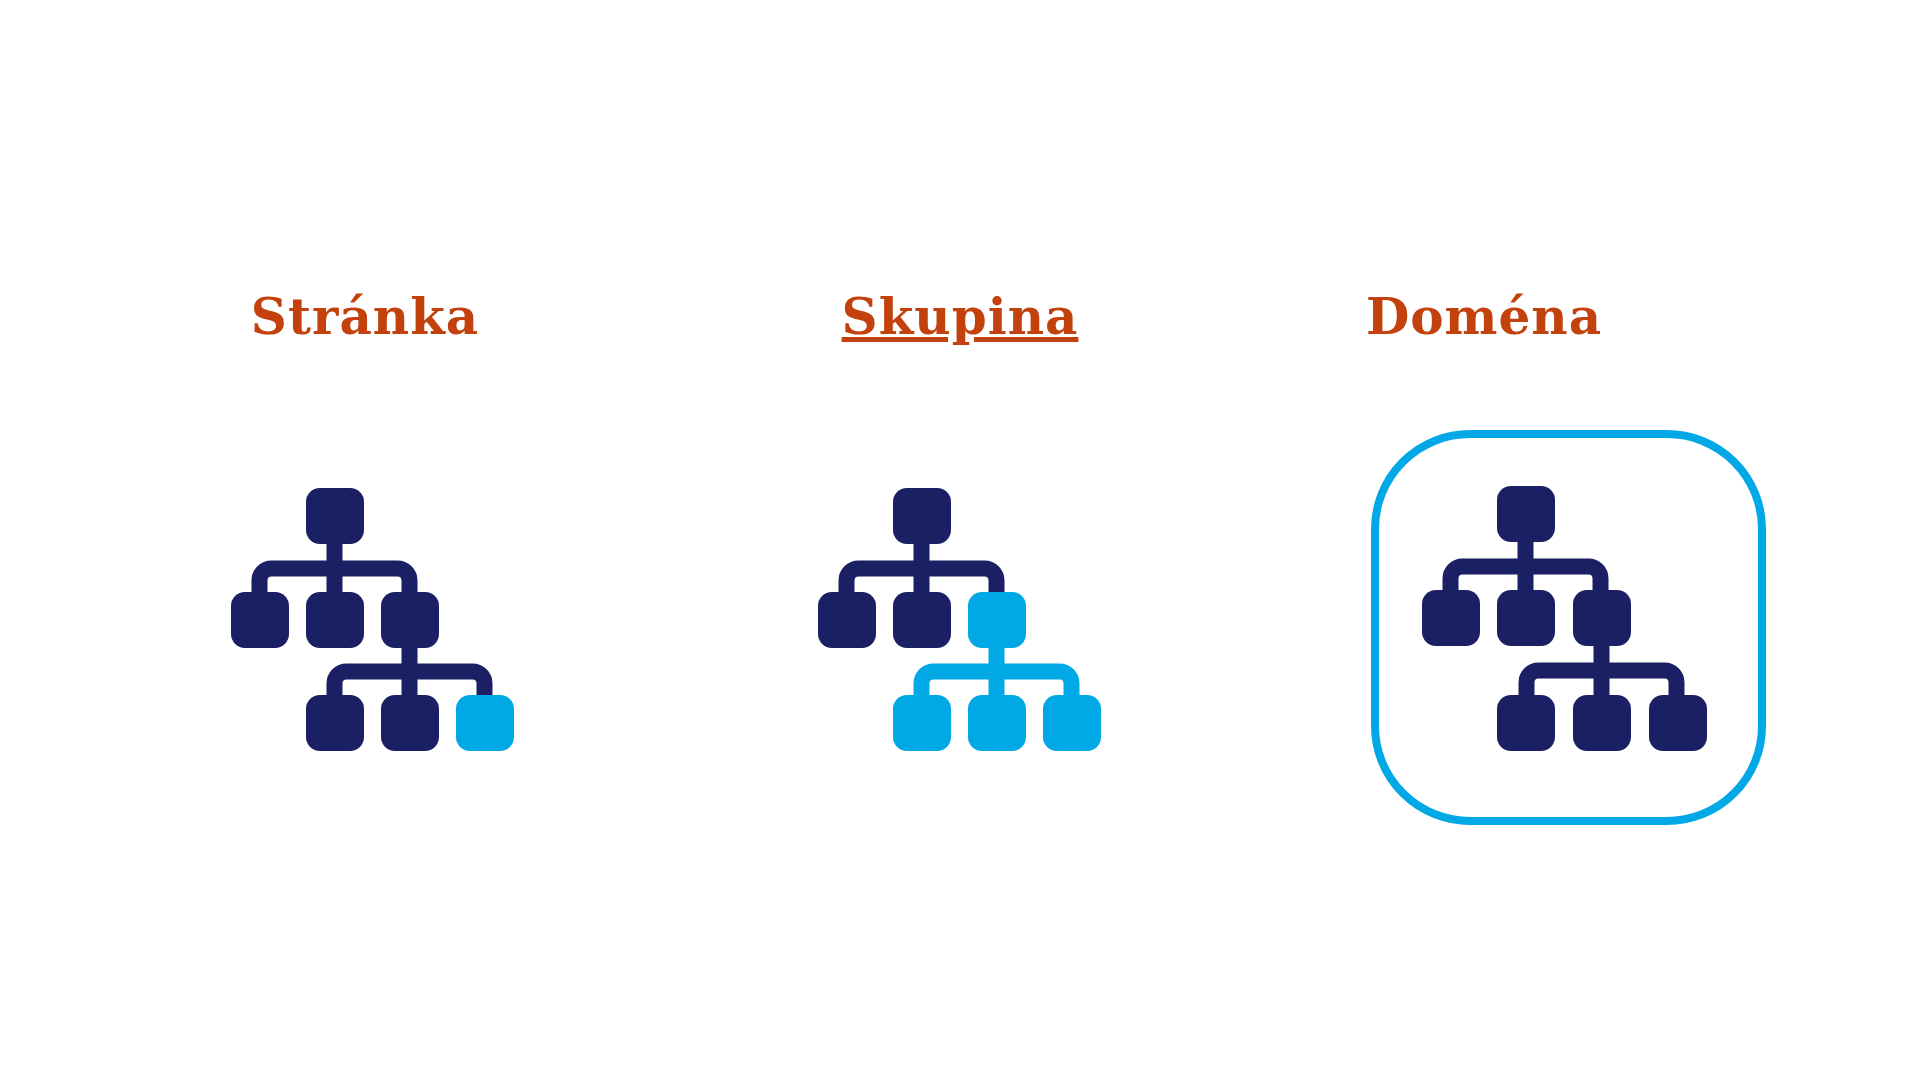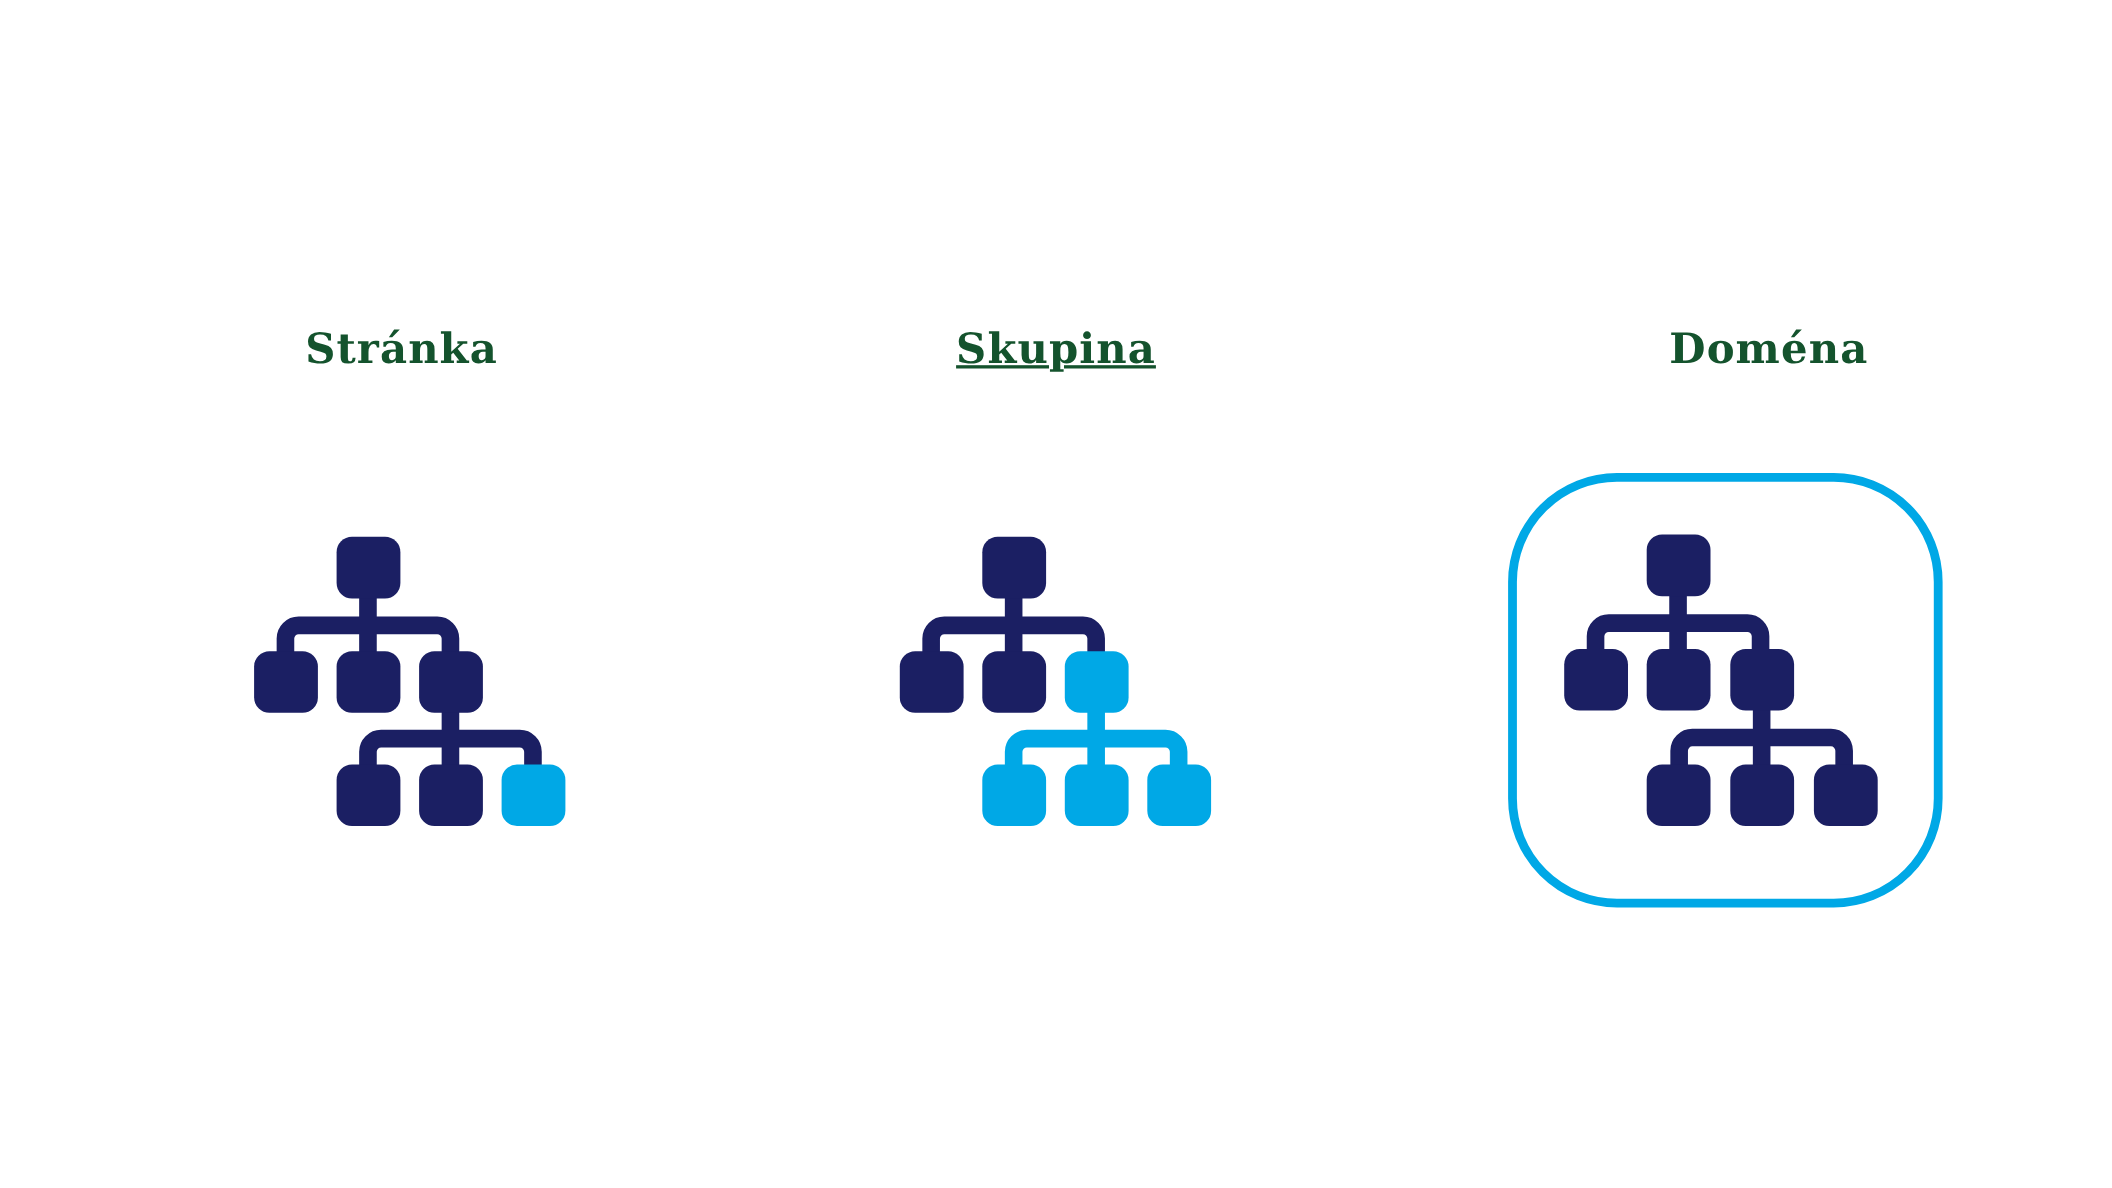--- a/index.html
+++ b/index.html
@@ -1,29 +1,29 @@
 <!DOCTYPE html>
 <html><head>
 <meta charset="utf-8">
 <style>
   html, body { margin: 0; padding: 0; background: #ffffff; }
   body { width: 1920px; height: 1080px; position: relative; overflow: hidden; font-family: "DejaVu Serif", serif; }
   .label {
     position: absolute; top: 287px; width: 400px; margin-left: -200px;
     text-align: center; font-family: "DejaVu Serif", serif; font-weight: bold;
-    font-size: 38px; color: #14532d; letter-spacing: 1px; line-height: 60px;
+    font-size: 50px; color: #c2410c; letter-spacing: 1px; line-height: 60px;
   }
   svg.canvas { position: absolute; left: 0; top: 0; }
 </style>
 </head>
 <body>
 
 <div class="label" style="left:365px;">Stránka</div>
 <div class="label" style="left:960px;text-decoration:underline;">Skupina</div>
-<div class="label" style="left:1608px;">Doména</div>
+<div class="label" style="left:1484px;">Doména</div>
 
 <svg class="canvas" width="1920" height="1080" viewBox="0 0 1920 1080" xmlns="http://www.w3.org/2000/svg">
   <defs>
     <rect id="node" width="58" height="56" rx="14" ry="14"></rect>
     <path id="conn" d="M -46.5 110 V 92.5 A 12 12 0 0 1 -34.5 80.5 H 91.5 A 12 12 0 0 1 103.5 92.5 V 110 M 28.5 50 V 110" fill="none" stroke-width="16"></path>
   </defs>
 
   <g transform="translate(306,488)">
     <use href="#conn" stroke="#1b1f63"></use>
     <use href="#conn" stroke="#1b1f63" transform="translate(75,103)"></use>

